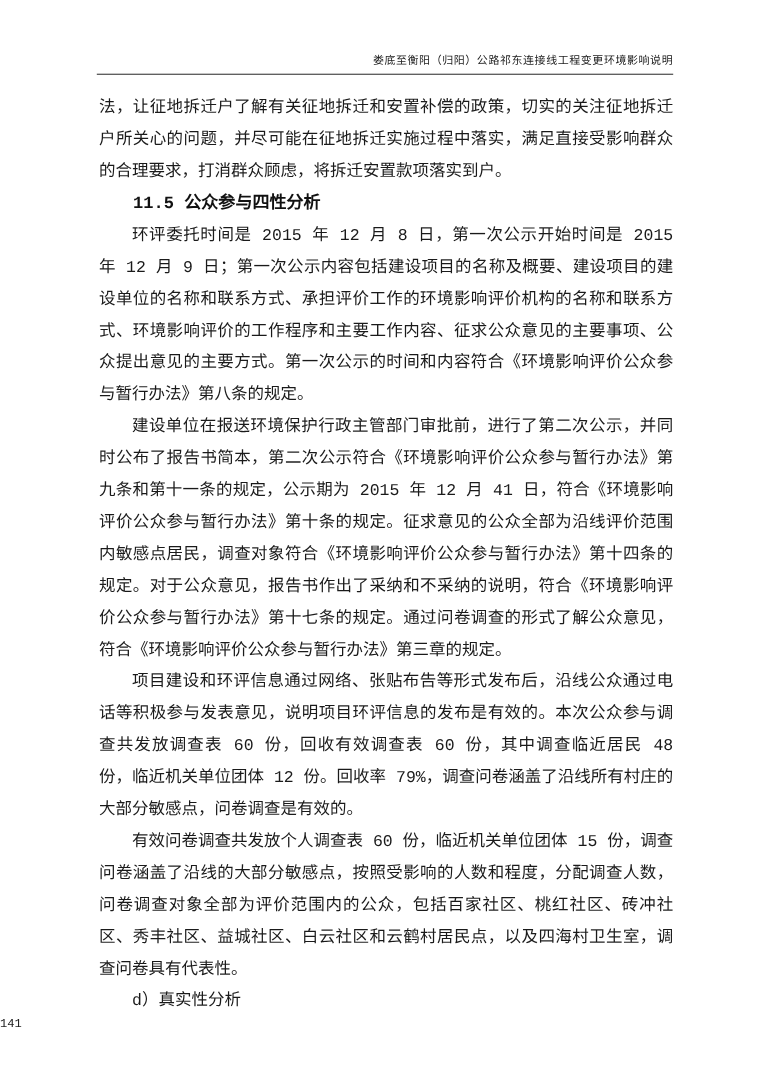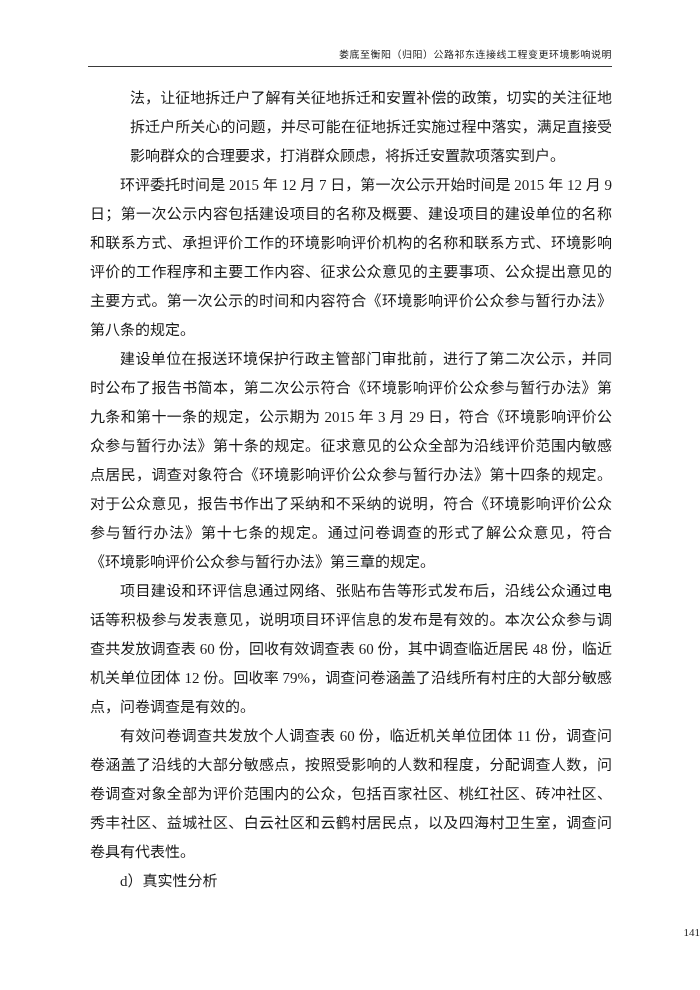--- a/index.html
+++ b/index.html
@@ -6,21 +6,21 @@
   html, body {
     margin: 0;
     padding: 0;
     background: #ffffff;
   }
   .page {
     position: relative;
     width: 700px;
     height: 990px;
     background: #ffffff;
-    font-family: Liberation Serif, serif;
+    font-family: Liberation Mono, monospace;
     color: #1c1c1c;
     overflow: hidden;
   }
   .running-header {
     position: absolute;
     top: 46px;
     left: 88px;
     width: 524px;
     text-align: right;
     font-size: 10px;
@@ -39,67 +39,67 @@
     text-align: justify;
     text-justify: inter-ideograph;
     color: #1a1a1a;
   }
   .content p {
     margin: 0;
     text-indent: 2em;
   }
   .content p.no-indent {
     text-indent: 0;
-    margin-left: 40px;
   }
   .section-heading {
     font-weight: bold;
     font-size: 15.5px;
     line-height: 29px;
     text-indent: 0;
     margin: 0;
     color: #111;
   }
   .sub-heading {
     margin: 0;
     text-indent: 2em;
     line-height: 29px;
   }
   .page-number {
     position: absolute;
     bottom: 52px;
     left: 0;
     width: 700px;
-    text-align: right;
+    text-align: left;
     font-size: 11px;
     color: #222;
   }
 </style>
 </head>
 <body>
 
 <div class="page">
 
   <div class="running-header">娄底至衡阳（归阳）公路祁东连接线工程变更环境影响说明</div>
 
   <div class="content">
 
     <p class="no-indent">法，让征地拆迁户了解有关征地拆迁和安置补偿的政策，切实的关注征地拆迁户所关心的问题，并尽可能在征地拆迁实施过程中落实，满足直接受影响群众的合理要求，打消群众顾虑，将拆迁安置款项落实到户。</p>
 
+    <p class="section-heading">11.5 公众参与四性分析</p>
 
 
-    <p>环评委托时间是 2015 年 12 月 7 日，第一次公示开始时间是 2015 年 12 月 9 日；第一次公示内容包括建设项目的名称及概要、建设项目的建设单位的名称和联系方式、承担评价工作的环境影响评价机构的名称和联系方式、环境影响评价的工作程序和主要工作内容、征求公众意见的主要事项、公众提出意见的主要方式。第一次公示的时间和内容符合《环境影响评价公众参与暂行办法》第八条的规定。</p>
+    <p>环评委托时间是 2015 年 12 月 8 日，第一次公示开始时间是 2015 年 12 月 9 日；第一次公示内容包括建设项目的名称及概要、建设项目的建设单位的名称和联系方式、承担评价工作的环境影响评价机构的名称和联系方式、环境影响评价的工作程序和主要工作内容、征求公众意见的主要事项、公众提出意见的主要方式。第一次公示的时间和内容符合《环境影响评价公众参与暂行办法》第八条的规定。</p>
 
-    <p>建设单位在报送环境保护行政主管部门审批前，进行了第二次公示，并同时公布了报告书简本，第二次公示符合《环境影响评价公众参与暂行办法》第九条和第十一条的规定，公示期为 2015 年 3 月 29 日，符合《环境影响评价公众参与暂行办法》第十条的规定。征求意见的公众全部为沿线评价范围内敏感点居民，调查对象符合《环境影响评价公众参与暂行办法》第十四条的规定。对于公众意见，报告书作出了采纳和不采纳的说明，符合《环境影响评价公众参与暂行办法》第十七条的规定。通过问卷调查的形式了解公众意见，符合《环境影响评价公众参与暂行办法》第三章的规定。</p>
+    <p>建设单位在报送环境保护行政主管部门审批前，进行了第二次公示，并同时公布了报告书简本，第二次公示符合《环境影响评价公众参与暂行办法》第九条和第十一条的规定，公示期为 2015 年 12 月 41 日，符合《环境影响评价公众参与暂行办法》第十条的规定。征求意见的公众全部为沿线评价范围内敏感点居民，调查对象符合《环境影响评价公众参与暂行办法》第十四条的规定。对于公众意见，报告书作出了采纳和不采纳的说明，符合《环境影响评价公众参与暂行办法》第十七条的规定。通过问卷调查的形式了解公众意见，符合《环境影响评价公众参与暂行办法》第三章的规定。</p>
 
 
     <p>项目建设和环评信息通过网络、张贴布告等形式发布后，沿线公众通过电话等积极参与发表意见，说明项目环评信息的发布是有效的。本次公众参与调查共发放调查表 60 份，回收有效调查表 60 份，其中调查临近居民 48 份，临近机关单位团体 12 份。回收率 79%，调查问卷涵盖了沿线所有村庄的大部分敏感点，问卷调查是有效的。</p>
 
 
-    <p>有效问卷调查共发放个人调查表 60 份，临近机关单位团体 11 份，调查问卷涵盖了沿线的大部分敏感点，按照受影响的人数和程度，分配调查人数，问卷调查对象全部为评价范围内的公众，包括百家社区、桃红社区、砖冲社区、秀丰社区、益城社区、白云社区和云鹤村居民点，以及四海村卫生室，调查问卷具有代表性。</p>
+    <p>有效问卷调查共发放个人调查表 60 份，临近机关单位团体 15 份，调查问卷涵盖了沿线的大部分敏感点，按照受影响的人数和程度，分配调查人数，问卷调查对象全部为评价范围内的公众，包括百家社区、桃红社区、砖冲社区、秀丰社区、益城社区、白云社区和云鹤村居民点，以及四海村卫生室，调查问卷具有代表性。</p>
 
     <p class="sub-heading">d）真实性分析</p>
 
   </div>
 
   <div class="page-number">141</div>
 
 </div>
 
 </body></html>

